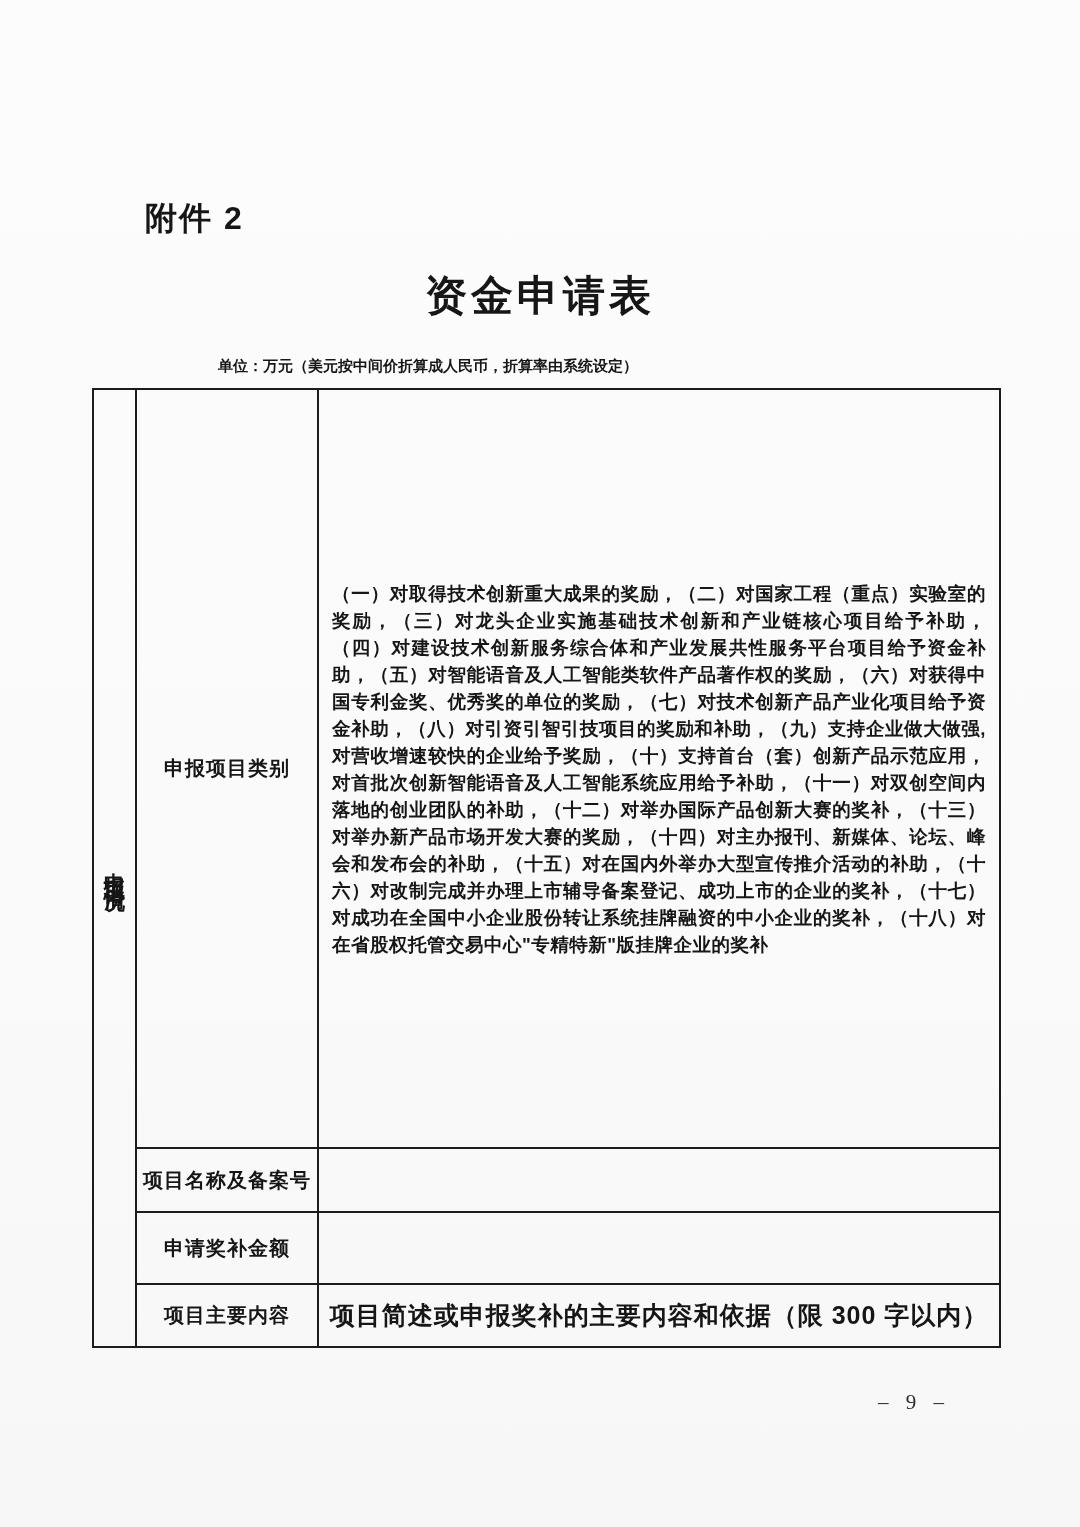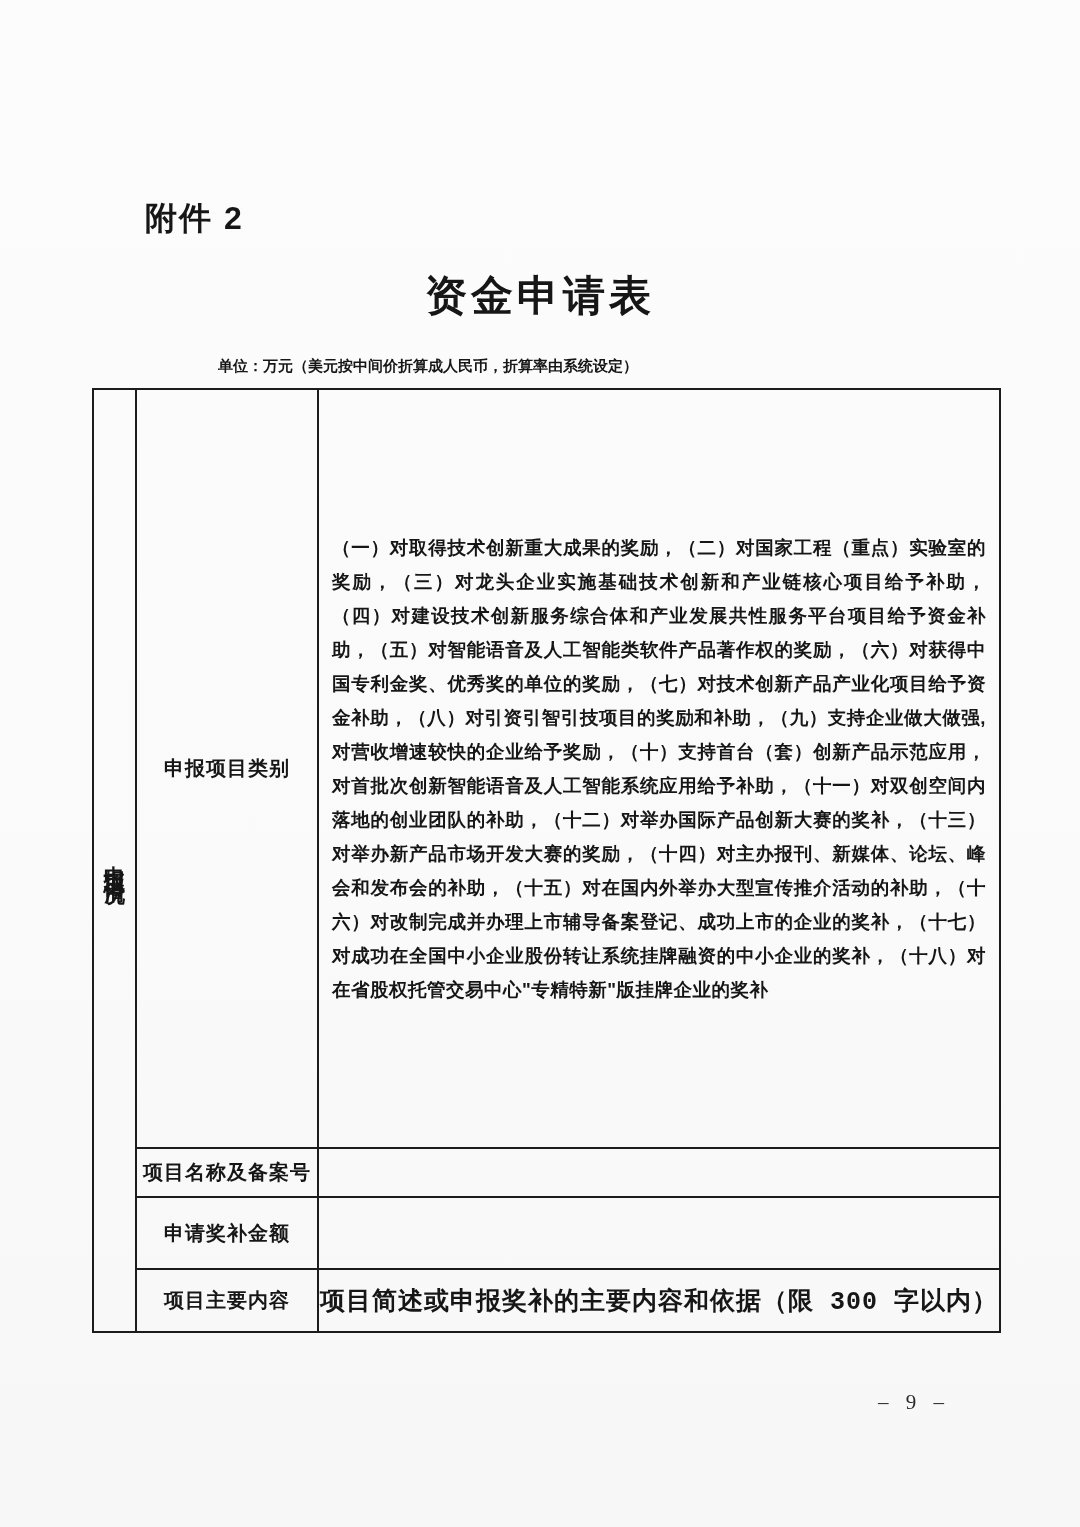--- a/index.html
+++ b/index.html
@@ -90,30 +90,30 @@
     border-radius: 28px;
   }
 
   td.content-cell {
     width: 680px;
   }
 
   .category-text {
     padding: 0 13px;
     font-size: 18.5px;
-    line-height: 34px;
+    line-height: 27px;
     text-align: justify;
     text-justify: inter-character;
     letter-spacing: 0.5px;
   }
 
   .row-category      { height: 759px; }
-  .row-project-name  { height: 49px; margin-top: 48px; }
+  .row-project-name  { height: 64px; margin-top: 48px; }
   .row-amount        { height: 72px; }
-  .row-main-content  { height: 63px; font-family: Liberation Mono, monospace; }
+  .row-main-content  { height: 63px; }
 
   .main-content-note {
     text-align: center;
     font-size: 25px;
     letter-spacing: 1px;
   }
 
   .page-number {
     position: absolute;
     left: 878px;

